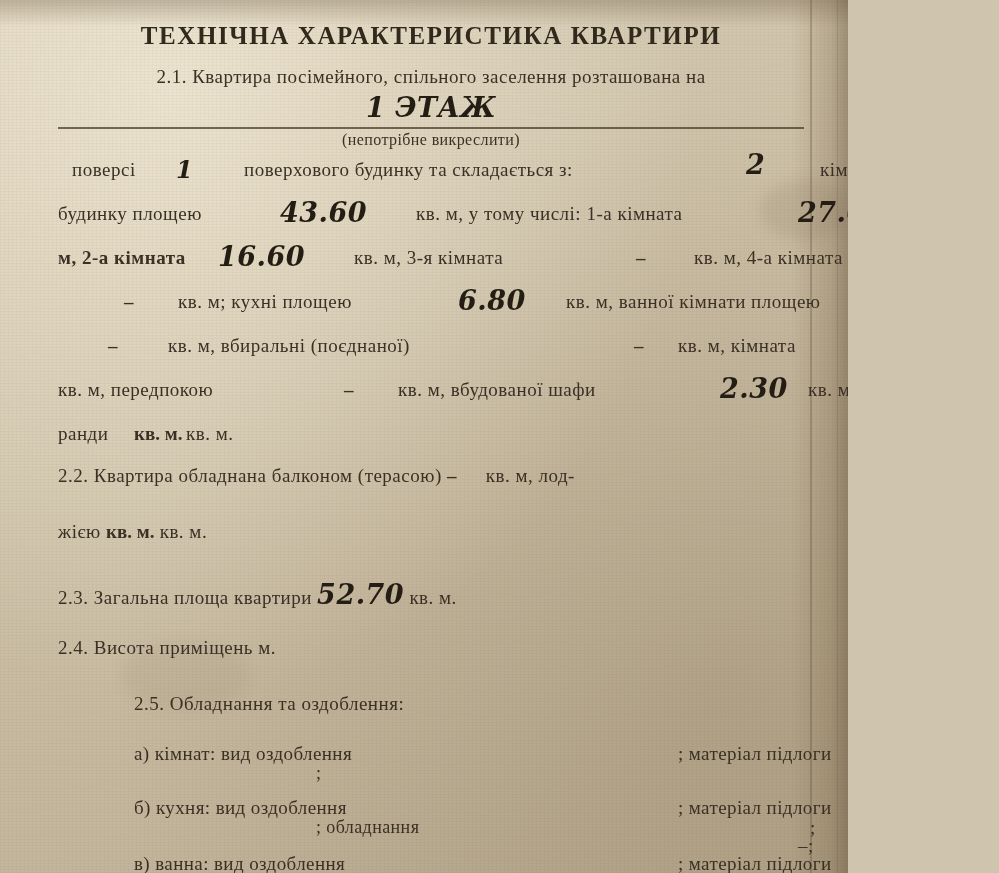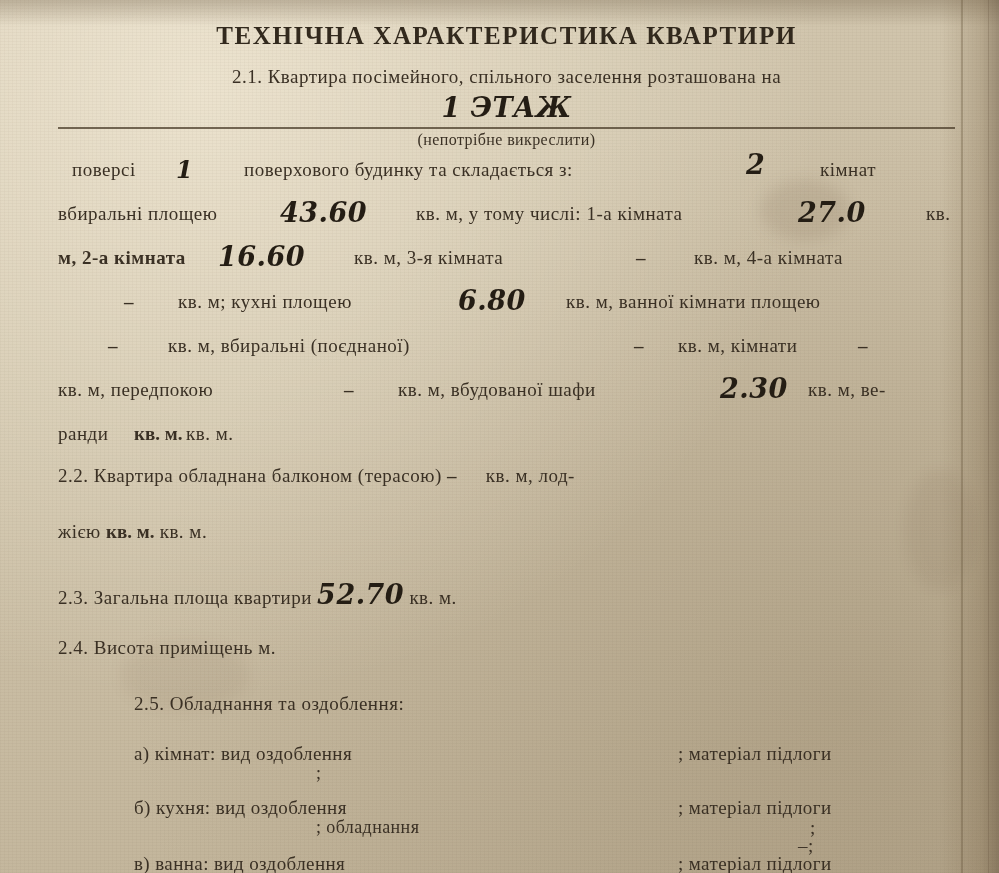--- a/index.html
+++ b/index.html
@@ -9,21 +9,21 @@
   body {
     width: 999px;
     height: 873px;
     overflow: hidden;
     background: #cfc4ae;
     font-family: "Liberation Serif", serif;
   }
 
   #page {
     position: relative;
-    width: 999px;
+    width: 848px;
     height: 873px;
     background:
       radial-gradient(ellipse at 20% 10%, rgba(255,248,230,0.55) 0%, rgba(255,248,230,0) 55%),
       radial-gradient(ellipse at 85% 80%, rgba(120,100,70,0.22) 0%, rgba(120,100,70,0) 60%),
       linear-gradient(160deg, #d8cdb6 0%, #cdc1a8 40%, #c3b69c 75%, #b9ab91 100%);
     color: #3a3024;
     overflow: hidden;
   }
 
   
@@ -201,21 +201,21 @@
 
       <div class="row" style="margin-top:10px;">
         <span class="pos" style="left:14px;">поверсі</span>
         <span class="pos hw mid" style="left:118px; top:-4px;">1</span>
         <span class="pos" style="left:186px;">поверхового будинку та складається з:</span>
         <span class="pos hw big" style="left:688px; top:-10px;">2</span>
         <span class="pos" style="left:762px;">кімнат</span>
       </div>
 
       <div class="row">
-        <span class="pos" style="left:0px;">вбиральні площею</span>
+        <span class="pos" style="left:0px;">будинку площею</span>
         <span class="pos hw big" style="left:222px; top:-6px;">43.60</span>
         <span class="pos" style="left:358px;">кв. м, у тому числі: 1-а кімната</span>
         <span class="pos hw big" style="left:740px; top:-6px;">27.0</span>
         <span class="pos" style="left:844px;margin-left:24px;">кв.</span>
       </div>
 
       <div class="row">
         <span class="pos" style="left:0px;font-weight:bold;">м, 2-а кімната</span>
         <span class="pos hw big" style="left:160px; top:-6px;">16.60</span>
         <span class="pos" style="left:296px;">кв. м, 3-я кімната</span>
@@ -227,21 +227,21 @@
         <span class="pos dash" style="left:66px;">–</span>
         <span class="pos" style="left:120px;">кв. м; кухні площею</span>
         <span class="pos hw big" style="left:400px; top:-6px;">6.80</span>
         <span class="pos" style="left:508px;">кв. м, ванної кімнати площею</span>
       </div>
 
       <div class="row">
         <span class="pos dash" style="left:50px;">–</span>
         <span class="pos" style="left:110px;">кв. м, вбиральні (поєднаної)</span>
         <span class="pos dash" style="left:576px;">–</span>
-        <span class="pos" style="left:620px;">кв. м, кімнати</span>
+        <span class="pos" style="left:620px;">кв. м, кімната</span>
         <span class="pos dash" style="left:800px;">–</span>
       </div>
 
       <div class="row">
         <span class="pos" style="left:0px;">кв. м, передпокою</span>
         <span class="pos dash" style="left:286px;">–</span>
         <span class="pos" style="left:340px;">кв. м, вбудованої шафи</span>
         <span class="pos hw big" style="left:662px; top:-6px;">2.30</span>
         <span class="pos" style="left:750px;">кв. м, ве-</span>
       </div>

